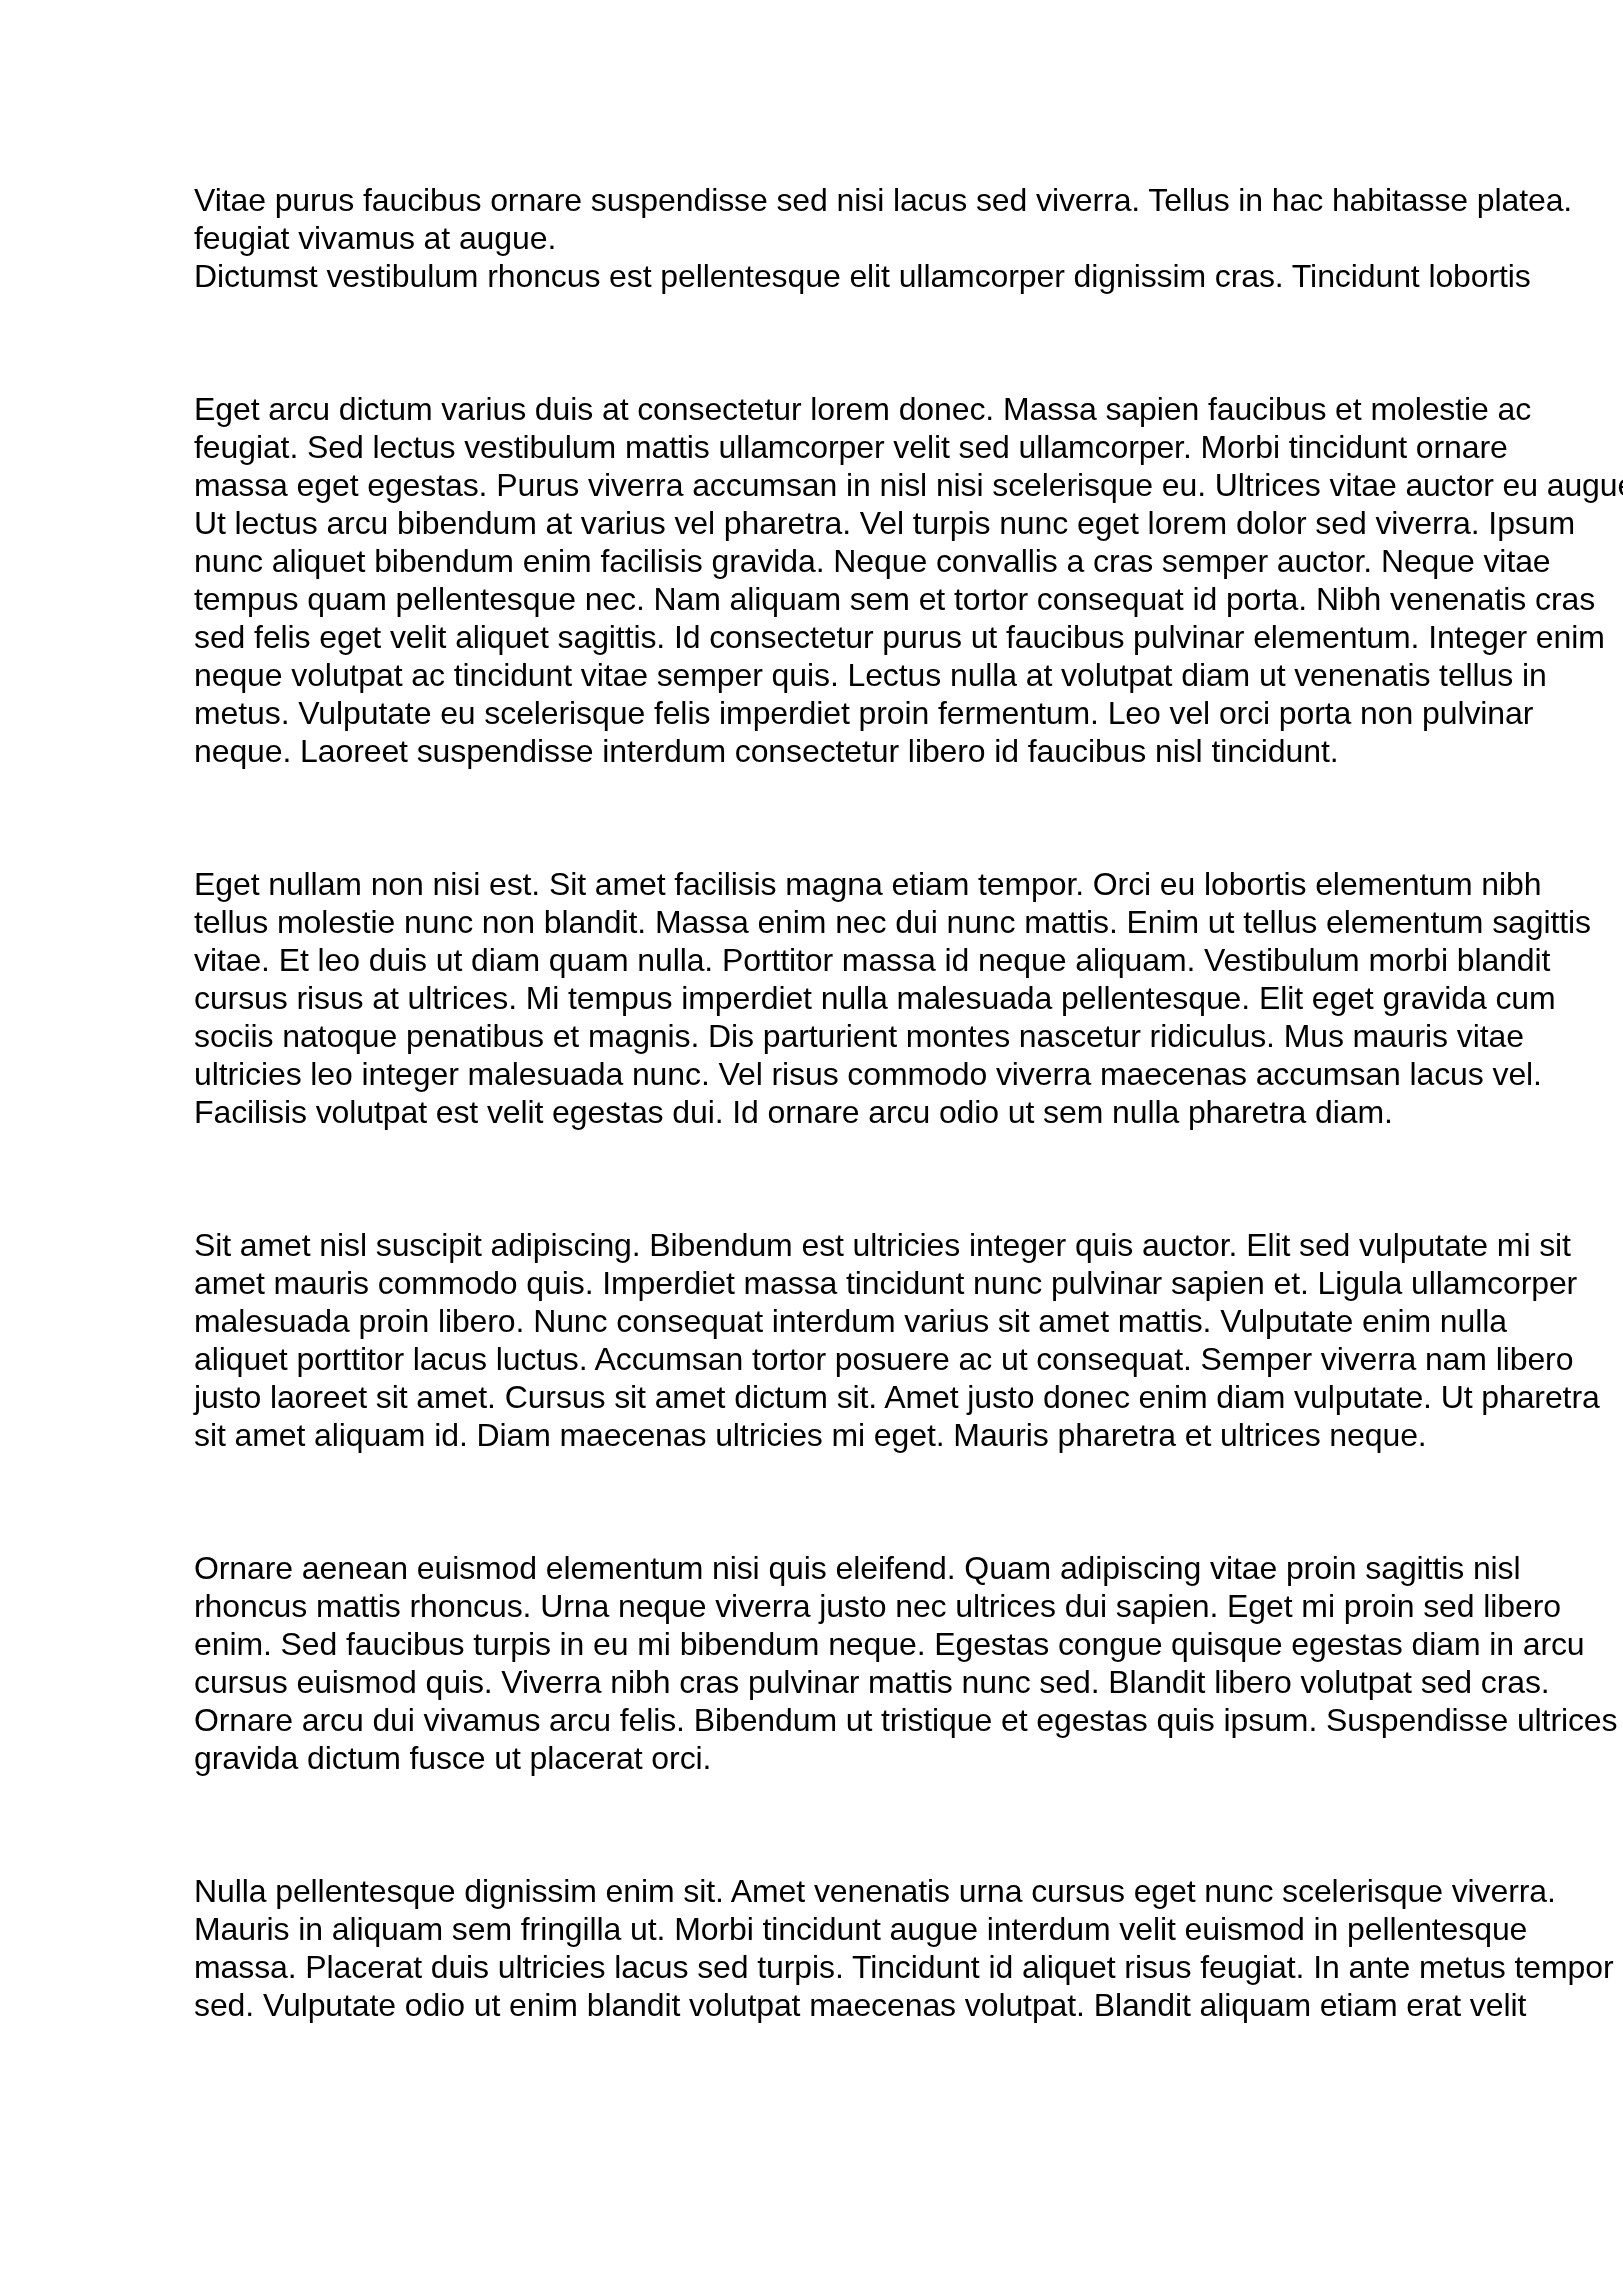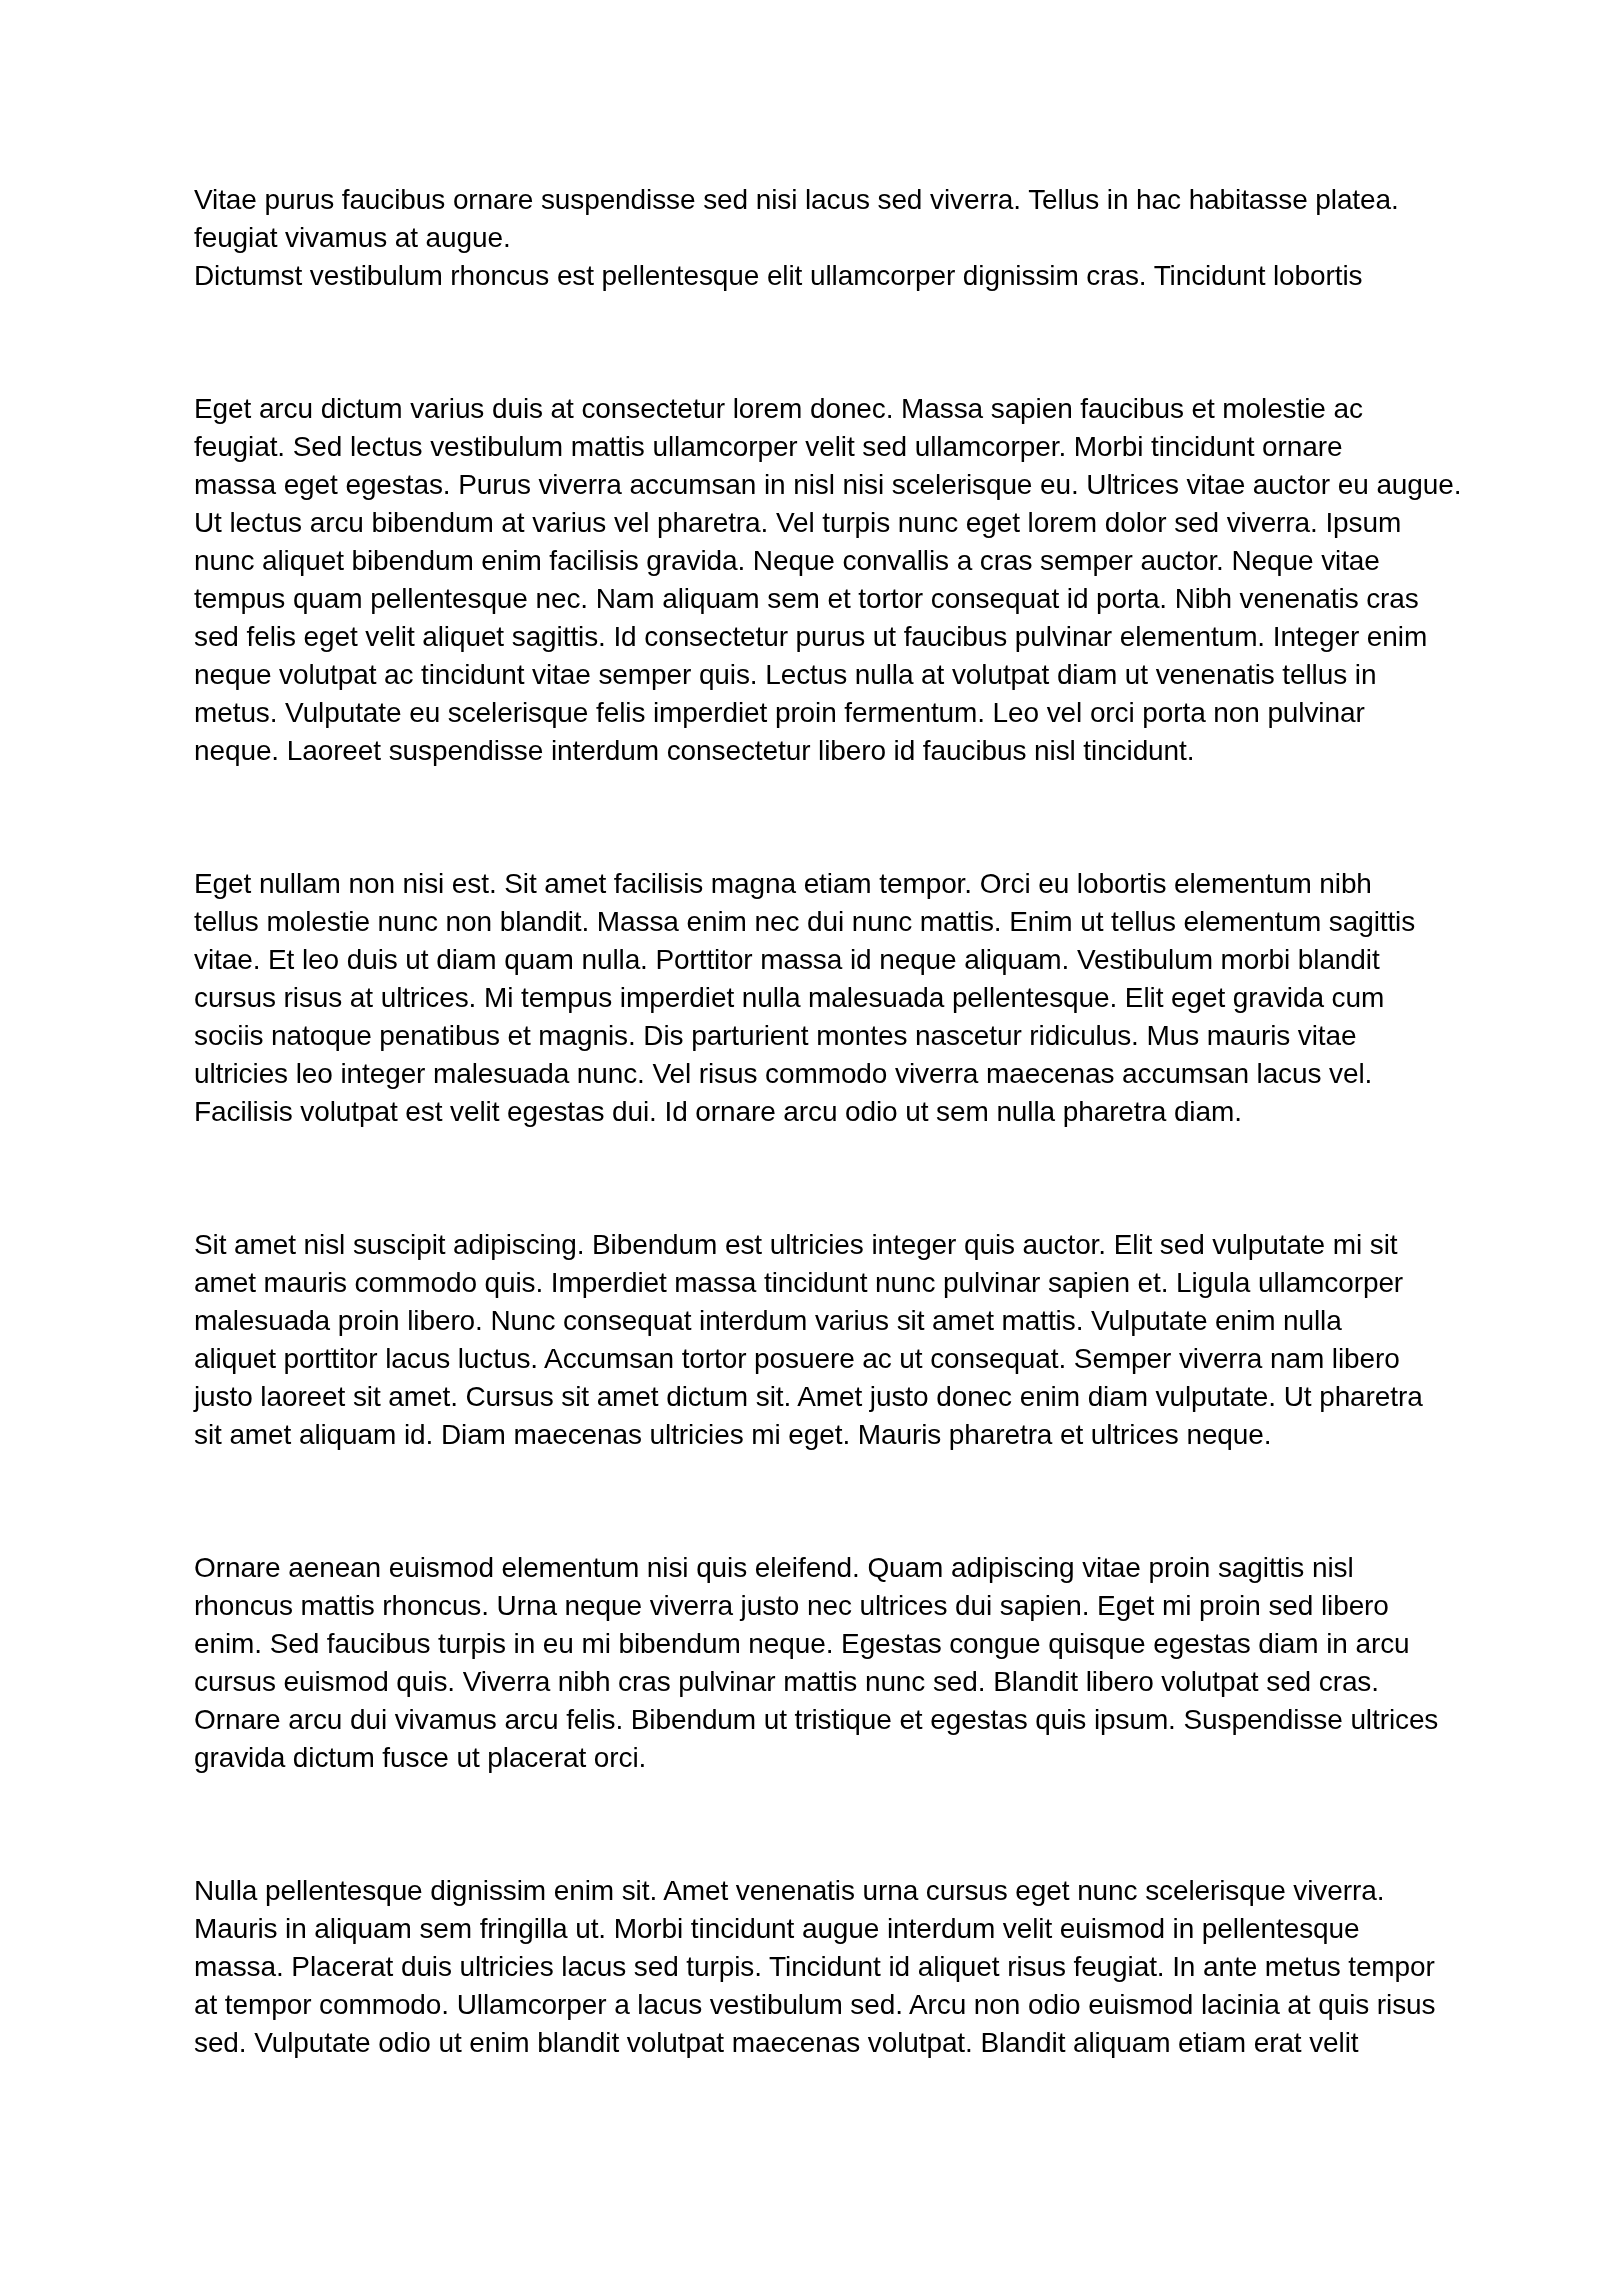--- a/index.html
+++ b/index.html
@@ -25,21 +25,21 @@
   .doc-body {
     position: absolute;
     left: 194px;
     top: 181px;
     width: 1238px;
     color: #000000;
   }
   p.para {
     margin: 0 0 95px 0;
     padding: 0;
-    font-size: 28px;
+    font-size: 32px;
     line-height: 38px;
     letter-spacing: -0.1px;
     font-weight: 400;
   }
   p.para:last-child {
     margin-bottom: 12px;
   }
   .line {
     display: block;
     white-space: nowrap;
@@ -95,19 +95,18 @@
       <span class="line">enim. Sed faucibus turpis in eu mi bibendum neque. Egestas congue quisque egestas diam in arcu</span>
       <span class="line">cursus euismod quis. Viverra nibh cras pulvinar mattis nunc sed. Blandit libero volutpat sed cras.</span>
       <span class="line">Ornare arcu dui vivamus arcu felis. Bibendum ut tristique et egestas quis ipsum. Suspendisse ultrices</span>
       <span class="line">gravida dictum fusce ut placerat orci.</span>
     </p>
 
     <p class="para">
       <span class="line">Nulla pellentesque dignissim enim sit. Amet venenatis urna cursus eget nunc scelerisque viverra.</span>
       <span class="line">Mauris in aliquam sem fringilla ut. Morbi tincidunt augue interdum velit euismod in pellentesque</span>
       <span class="line">massa. Placerat duis ultricies lacus sed turpis. Tincidunt id aliquet risus feugiat. In ante metus tempor</span>
-      <span class="line">at tempor commodo. Ullamcorper a lacus vestibulum sed. Arcu non odio euismod lacinia at quis risus</span>
       <span class="line">sed. Vulputate odio ut enim blandit volutpat maecenas volutpat. Blandit aliquam etiam erat velit</span>
     </p>
 
   </div>
 </div>
 
 
 </body></html>

